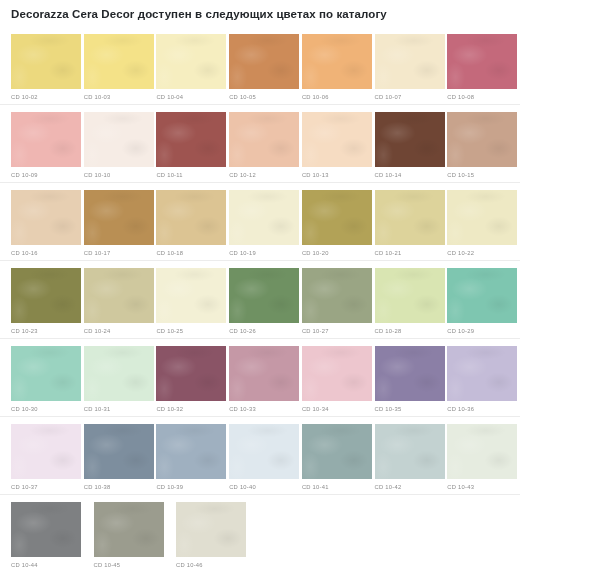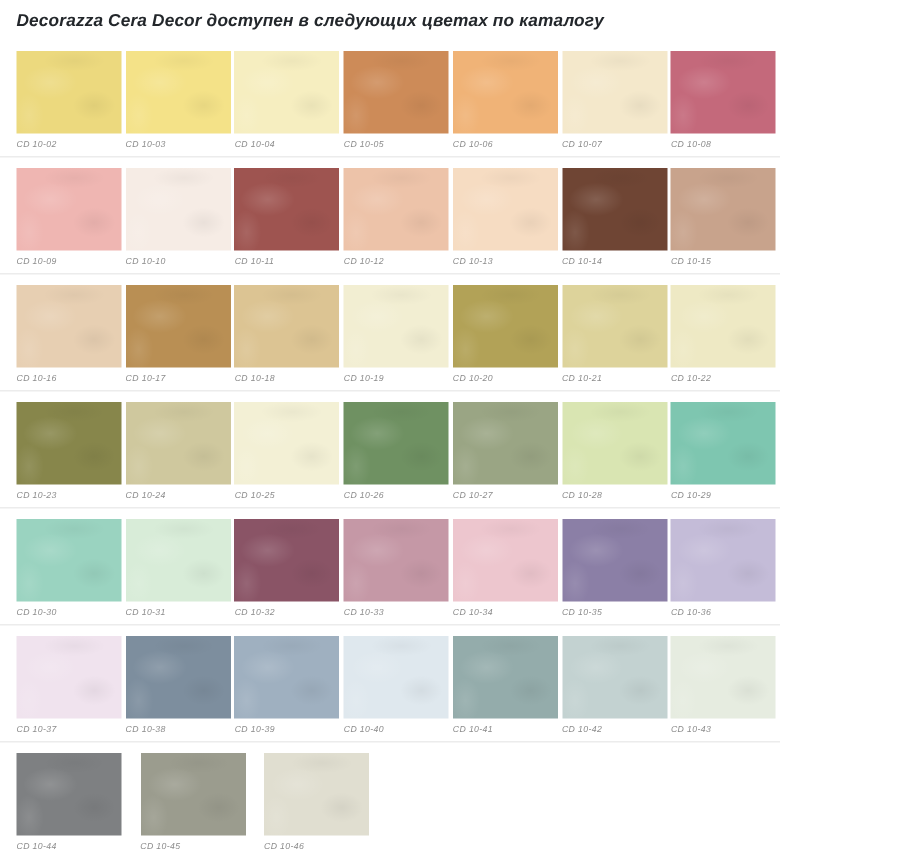--- a/index.html
+++ b/index.html
@@ -12,21 +12,20 @@
     background: #ffffff;
     font-family: "Liberation Sans", sans-serif;
     overflow: hidden;
   }
   .page {
     width: 520px;
     height: 568px;
     position: relative;
     background: #ffffff;
     box-sizing: border-box;
-    font-style: italic;
   }
   .page-title {
     font-size: 11.5px;
     font-weight: bold;
     color: #23272b;
     padding: 7px 0 6px 11px;
     letter-spacing: 0.1px;
     line-height: 14px;
     white-space: nowrap;
   }

